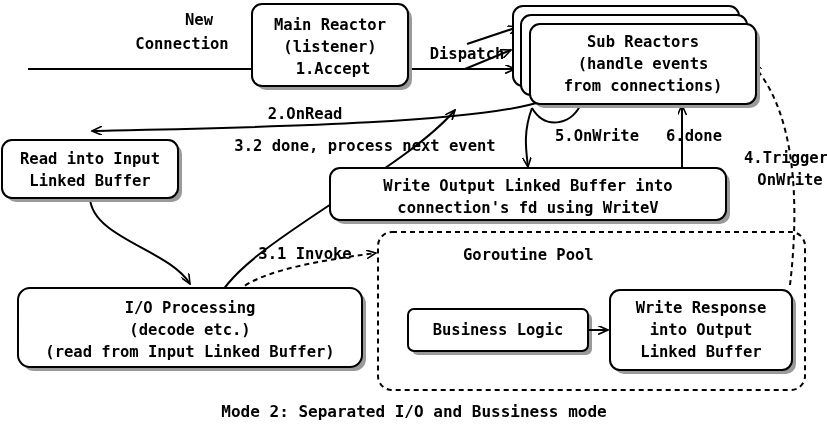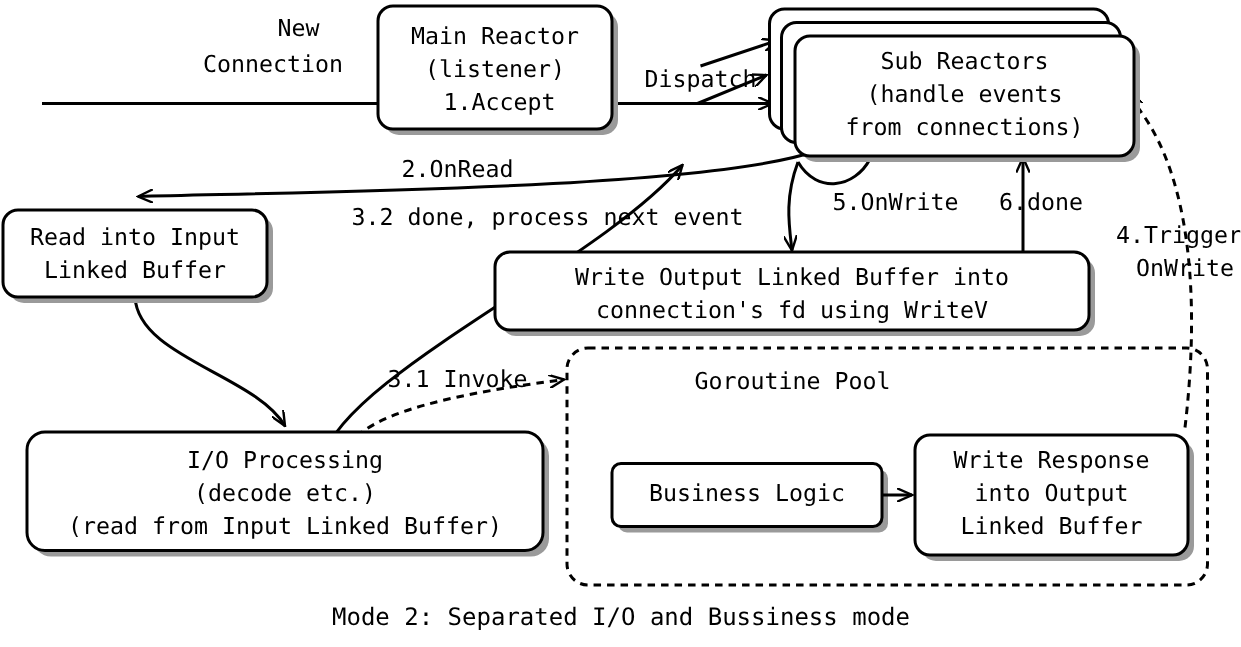--- a/index.html
+++ b/index.html
@@ -9,20 +9,21 @@
   }
   body {
     font-family: "DejaVu Sans Mono", "Liberation Mono", monospace;
   }
   #diagram-root {
     position: relative;
     width: 827px;
     height: 431px;
     background: #ffffff;
     overflow: hidden;
+    font-weight: bold;
   }
   #diagram-svg {
     position: absolute;
     left: 0;
     top: 0;
     width: 827px;
     height: 431px;
   }
   .node-text {
     font-family: "DejaVu Sans Mono", "Liberation Mono", monospace;

